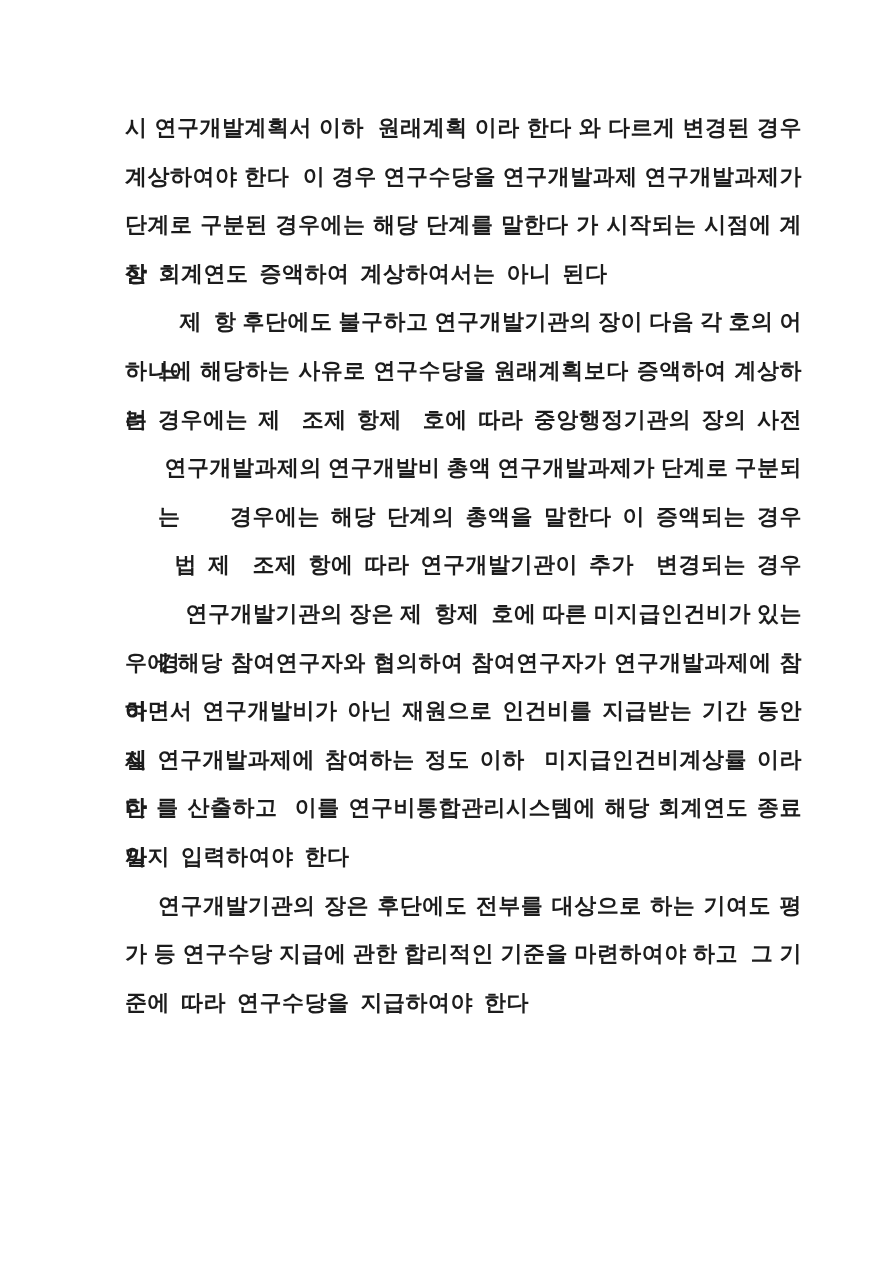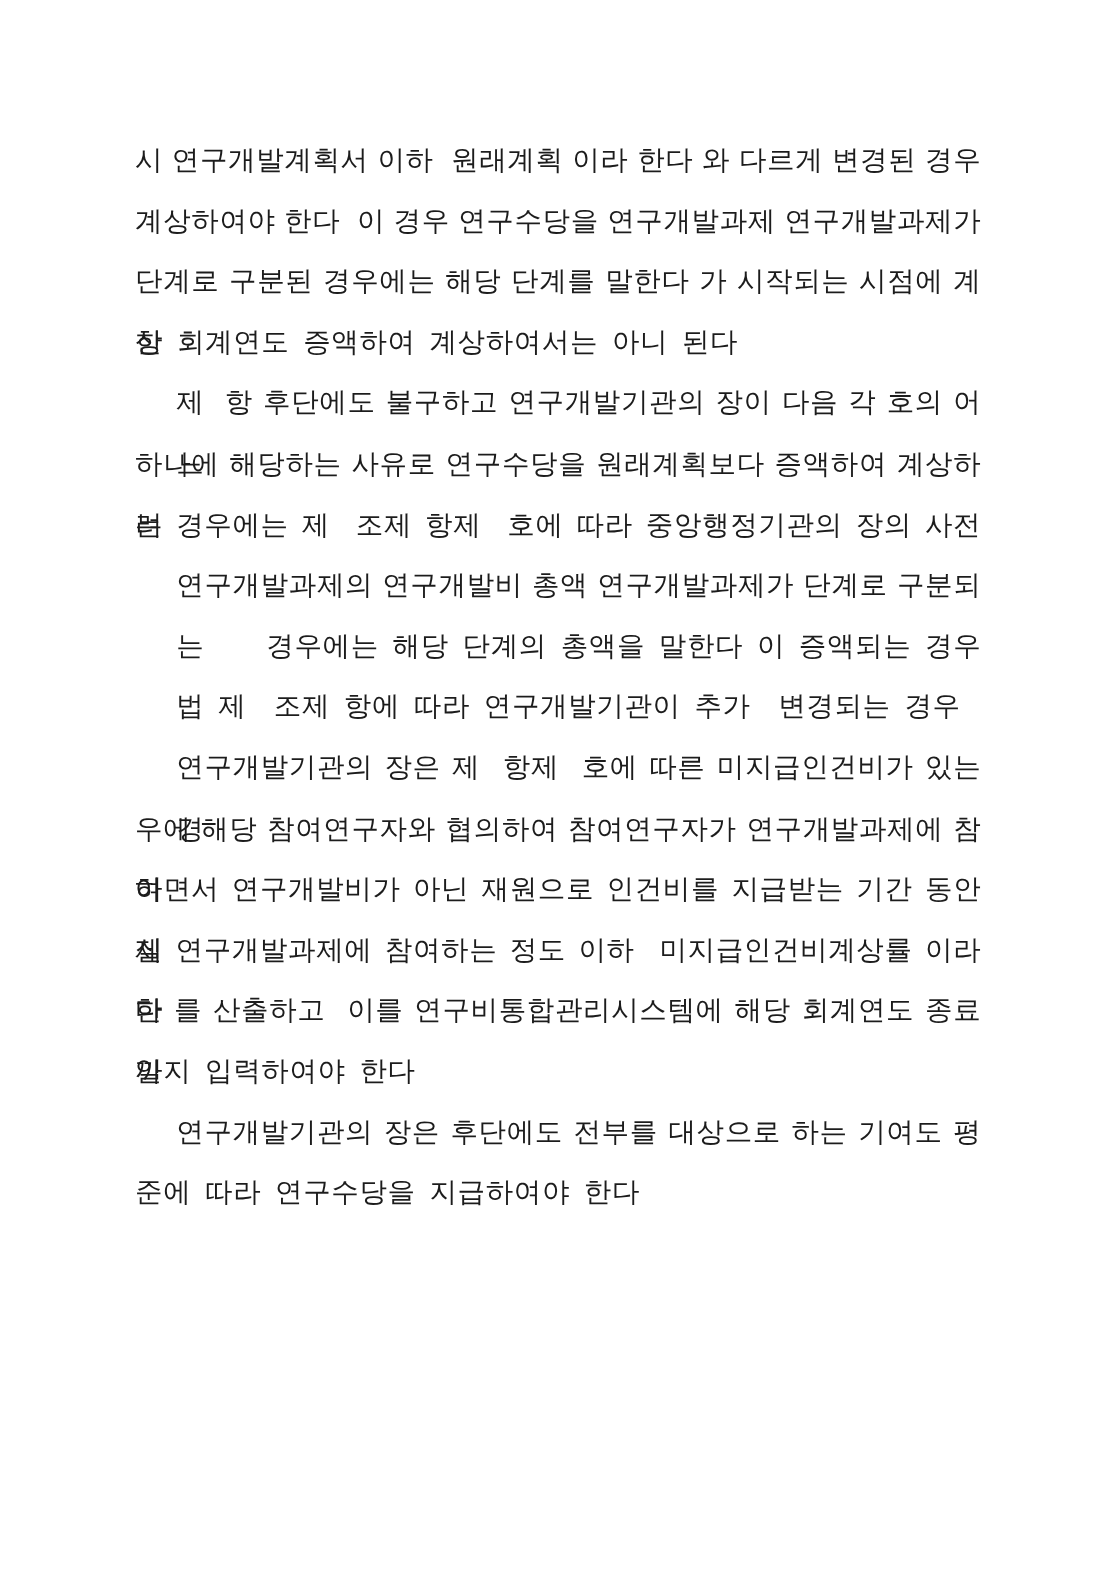--- a/index.html
+++ b/index.html
@@ -11,42 +11,43 @@
     position: relative;
     width: 893px;
     height: 1263px;
     background: #ffffff;
     overflow: hidden;
     font-family: "Liberation Serif", "DejaVu Serif", serif;
     color: #1c1c1c;
   }
   .text-block {
     position: absolute;
-    left: 108px;
+    left: 125px;
     top: 104px;
     width: 677px;
+    font-weight: bold;
   }
   .line {
     height: 48.6px;
     line-height: 48.6px;
     font-size: 22px;
     letter-spacing: 0.5px;
     word-spacing: 5px;
     white-space: nowrap;
     text-align: left;
   }
   
   .line.justify {
     white-space: normal;
     text-align: justify;
     text-align-last: justify;
     word-spacing: normal;
   }
   
-  .line.indent    { padding-left: 33px; }
+  .line.indent    { padding-left: 33px; text-align: right; }
   .line.indent-sm { padding-left: 18px; text-align: right; }
 </style>
 </head>
 <body>
 
 <div class="page">
   <div class="text-block">
     <div class="line justify">시 연구개발계획서 이하 &nbsp;원래계획 이라 한다 와 다르게 변경된 경우</div>
     <div class="line justify">계상하여야 한다 &nbsp;이 경우 연구수당을 연구개발과제 연구개발과제가</div>
     <div class="line justify">단계로 구분된 경우에는 해당 단계를 말한다 가 시작되는 시점에 계상</div>
@@ -57,15 +58,16 @@
     <div class="line indent justify">연구개발과제의 연구개발비 총액 연구개발과제가 단계로 구분되는</div>
     <div class="line indent-sm">경우에는 해당 단계의 총액을 말한다 이 증액되는 경우</div>
     <div class="line indent">법 제 &nbsp;조제 항에 따라 연구개발기관이 추가 &nbsp;변경되는 경우</div>
     <div class="line indent justify">연구개발기관의 장은 제 &nbsp;항제 &nbsp;호에 따른 미지급인건비가 있는 경</div>
     <div class="line justify">우에 해당 참여연구자와 협의하여 참여연구자가 연구개발과제에 참여</div>
     <div class="line justify">하면서 연구개발비가 아닌 재원으로 인건비를 지급받는 기간 동안 실</div>
     <div class="line justify">제 연구개발과제에 참여하는 정도 이하 &nbsp;미지급인건비계상률 이라 한</div>
     <div class="line justify">다 를 산출하고 &nbsp;이를 연구비통합관리시스템에 해당 회계연도 종료일</div>
     <div class="line">까지 입력하여야 한다</div>
     <div class="line indent justify">연구개발기관의 장은 후단에도 전부를 대상으로 하는 기여도 평</div>
+    <div class="line justify">가 등 연구수당 지급에 관한 합리적인 기준을 마련하여야 하고 &nbsp;그 기</div>
     <div class="line">준에 따라 연구수당을 지급하여야 한다</div>
   </div>
 </div>
 
 </body></html>

